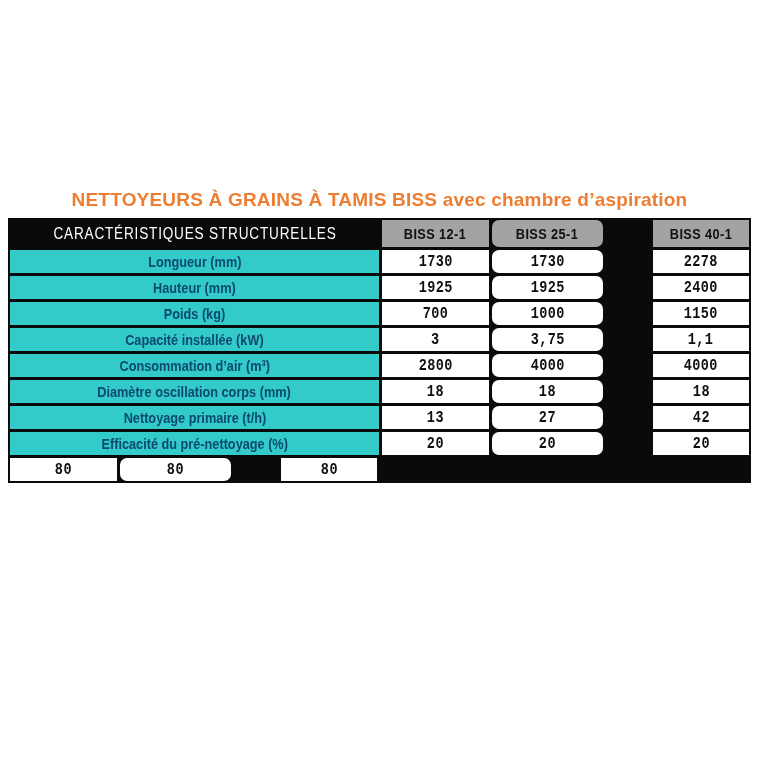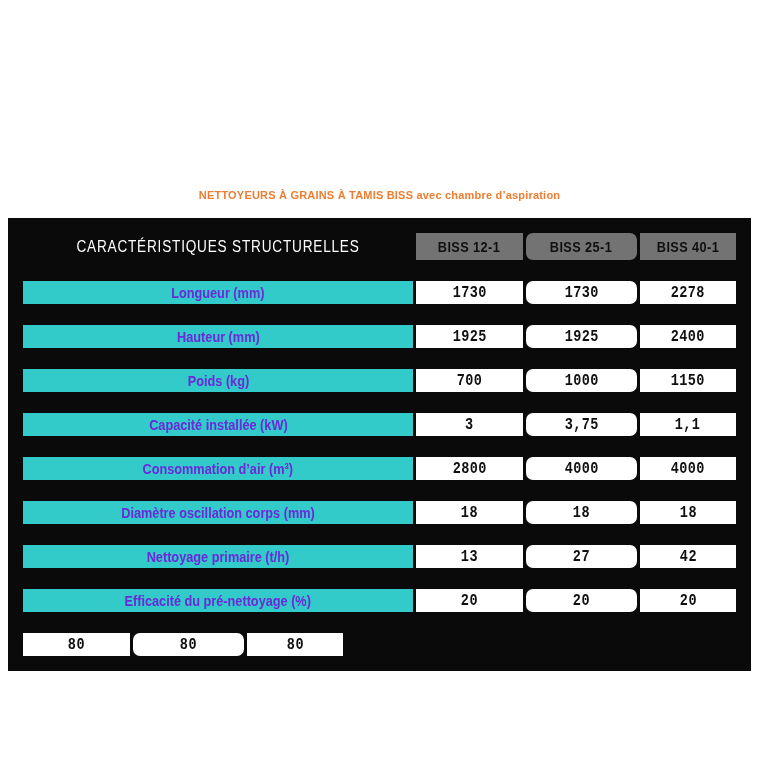--- a/index.html
+++ b/index.html
@@ -11,50 +11,50 @@
     overflow: hidden;
   }
   .title {
     position: absolute;
     top: 189px;
     left: 0;
     width: 100%;
     text-align: center;
     color: #ED7D31;
     font-weight: bold;
-    font-size: 11px;
+    font-size: 19px;
     letter-spacing: 0.2px;
   }
   .spec-table {
     position: absolute;
     left: 8px;
     top: 218px;
     width: 743px;
     background: #0a0a0a;
-    padding: 15px;
+    padding: 2px;
     display: flex;
     flex-direction: column;
-    gap: 21px;
+    gap: 3px;
   }
   .row { display: flex; gap: 3px; height: 23px; }
   .row.header-row { height: 27px; }
   .row.perf-row { height: 26px; }
   .cell {
     display: flex;
     align-items: center;
     justify-content: center;
     overflow: hidden;
   }
   .label-cell { flex: 1 1 auto; }
   .v1 { width: 107px; flex: 0 0 107px; }
   .v2 { width: 111px; flex: 0 0 111px; border-radius: 7px; }
-  .v3 { width: 96px;  flex: 0 0 96px; }
+  .v3 { width: 96px;  flex: 0 0 96px; margin-left: 47px; }
   .black-cell { background: #0a0a0a; color: #ffffff; }
-  .orange-cell { background: #737373; color: #101010; }
-  .cyan-cell { background: #33CACA; color: #6d28d9; }
+  .orange-cell { background: #a3a3a3; color: #101010; }
+  .cyan-cell { background: #33CACA; color: #0c4a6e; }
   .white-cell { background: #ffffff; color: #101010; font-family: Liberation Mono, monospace; }
   
   .cond {
     display: inline-block;
     transform: scaleX(0.82);
     white-space: nowrap;
     font-weight: bold;
   }
   .section-title {
     display: inline-block;

